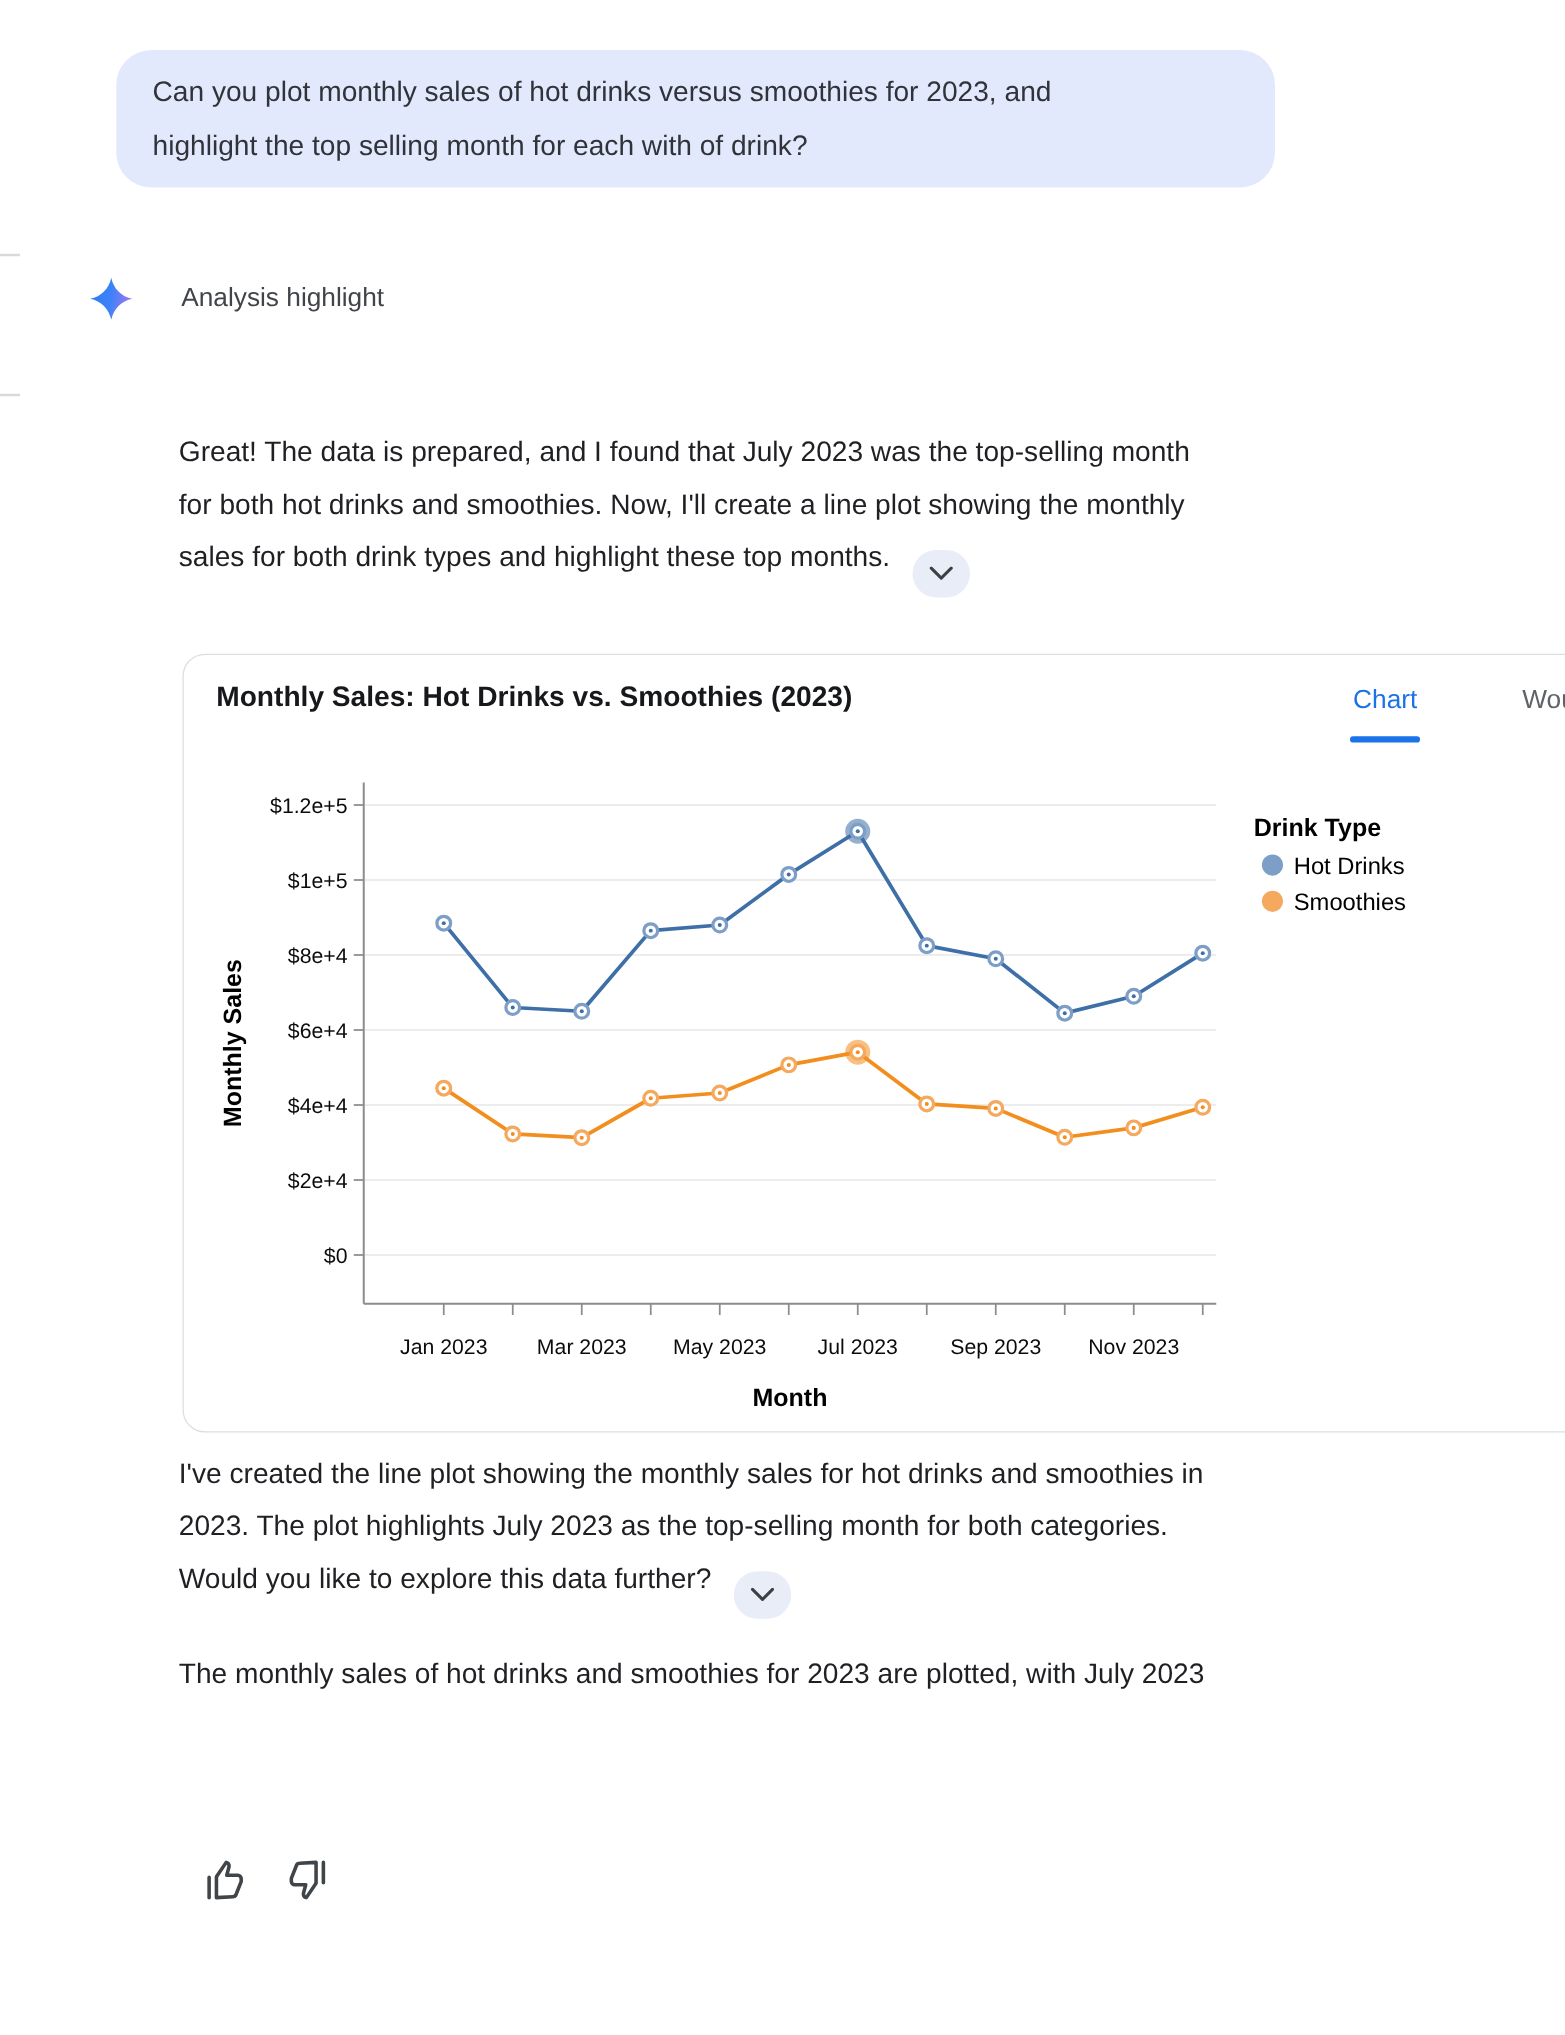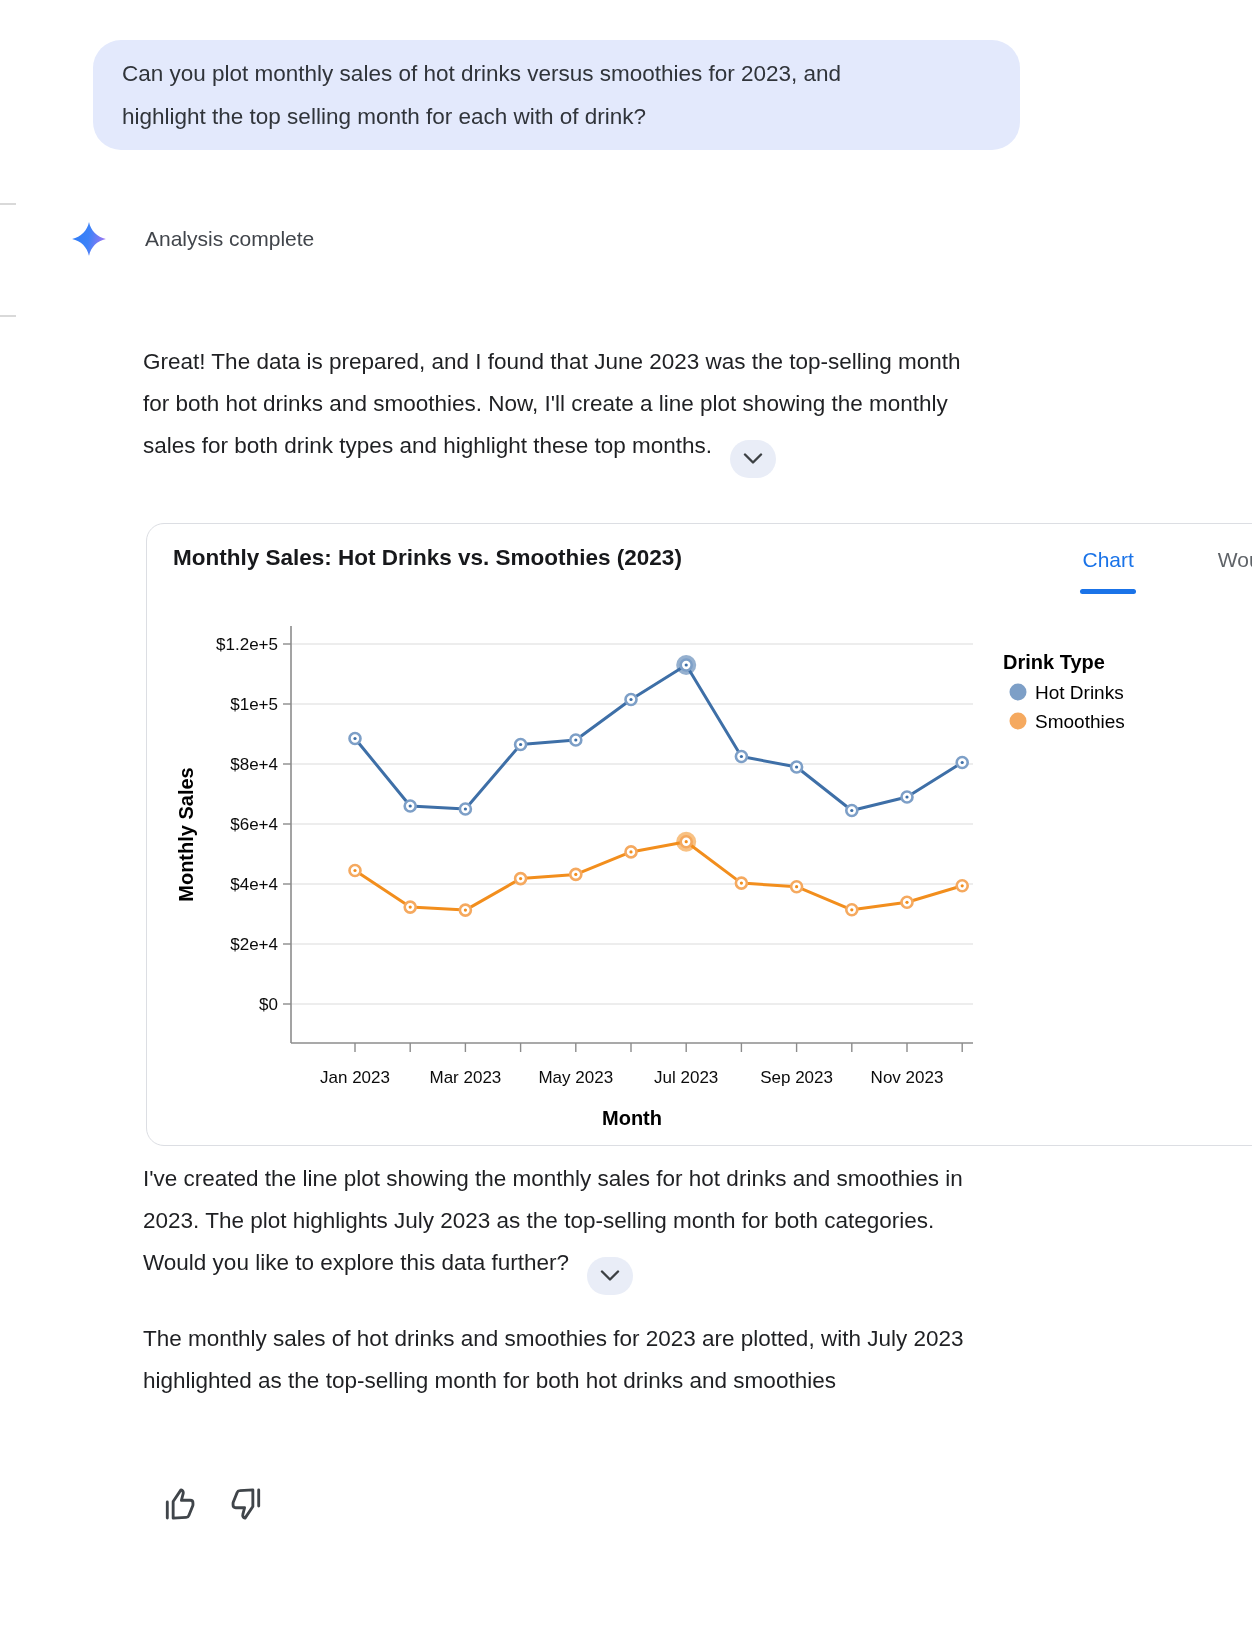--- a/index.html
+++ b/index.html
@@ -69,25 +69,25 @@
   <svg width="38" height="38" viewBox="0 0 36 36">
     <defs>
       <linearGradient id="sparkGrad" x1="0" y1="0" x2="36" y2="6" gradientUnits="userSpaceOnUse">
         <stop offset="0" stop-color="#2d7bf7"></stop>
         <stop offset="0.55" stop-color="#3d82f8"></stop>
         <stop offset="1" stop-color="#a077f2"></stop>
       </linearGradient>
     </defs>
     <path d="M18 2 C19.7 10.3 25.7 16.3 34 18 C25.7 19.7 19.7 25.7 18 34 C16.3 25.7 10.3 19.7 2 18 C10.3 16.3 16.3 10.3 18 2 Z" fill="url(#sparkGrad)"></path>
   </svg>
-  <span class="status-label">Analysis complete</span>
+  <span class="status-label">Analysis highlight</span>
 </div>
 
 <div class="para p1">
-  <span class="pline">Great! The data is prepared, and I found that June 2023 was the top-selling month</span>
+  <span class="pline">Great! The data is prepared, and I found that July 2023 was the top-selling month</span>
   <span class="pline">for both hot drinks and smoothies. Now, I'll create a line plot showing the monthly</span>
   <span class="pline-last">sales for both drink types and highlight these top months.</span><button class="expander">
       <svg width="20" height="11" viewBox="0 0 20 11">
         <path d="M2 1.5 L10 9.5 L18 1.5" fill="none" stroke="#3c4043" stroke-width="2.4" stroke-linecap="round" stroke-linejoin="round"></path>
       </svg>
     </button>
 </div>
 
 <div class="chart-card">
   <div class="card-title">Monthly Sales: Hot Drinks vs. Smoothies (2023)</div>
@@ -214,21 +214,20 @@
   <span class="pline">2023. The plot highlights July 2023 as the top-selling month for both categories.</span>
   <span class="pline-last">Would you like to explore this data further?</span><button class="expander">
       <svg width="20" height="11" viewBox="0 0 20 11">
         <path d="M2 1.5 L10 9.5 L18 1.5" fill="none" stroke="#3c4043" stroke-width="2.4" stroke-linecap="round" stroke-linejoin="round"></path>
       </svg>
     </button>
 </div>
 
 <div class="para p3">
   <span class="pline">The monthly sales of hot drinks and smoothies for 2023 are plotted, with July 2023</span>
-  <span class="pline">highlighted as the top-selling month for both hot drinks and smoothies</span>
 </div>
 
 <div class="feedback">
   <button class="icon-btn">
     <svg width="36" height="36" viewBox="0 0 24 24">
       <g fill="none" stroke="currentColor" stroke-width="1.9" stroke-linejoin="round" stroke-linecap="round">
         <path d="M4.2 10.6 V21.4"></path>
         <path d="M8.1 21.4 V10.3 L13.3 2.6 c.9.2 1.55 1 1.55 1.95 0 .18-.02.36-.07.53 L13.6 9.5 h5.9 c1 0 1.8.8 1.8 1.8 v1.2 c0 .22-.04.43-.12.63 l-2.62 6.6 c-.27.7-.95 1.17-1.7 1.17 Z"></path>
       </g>
     </svg>

